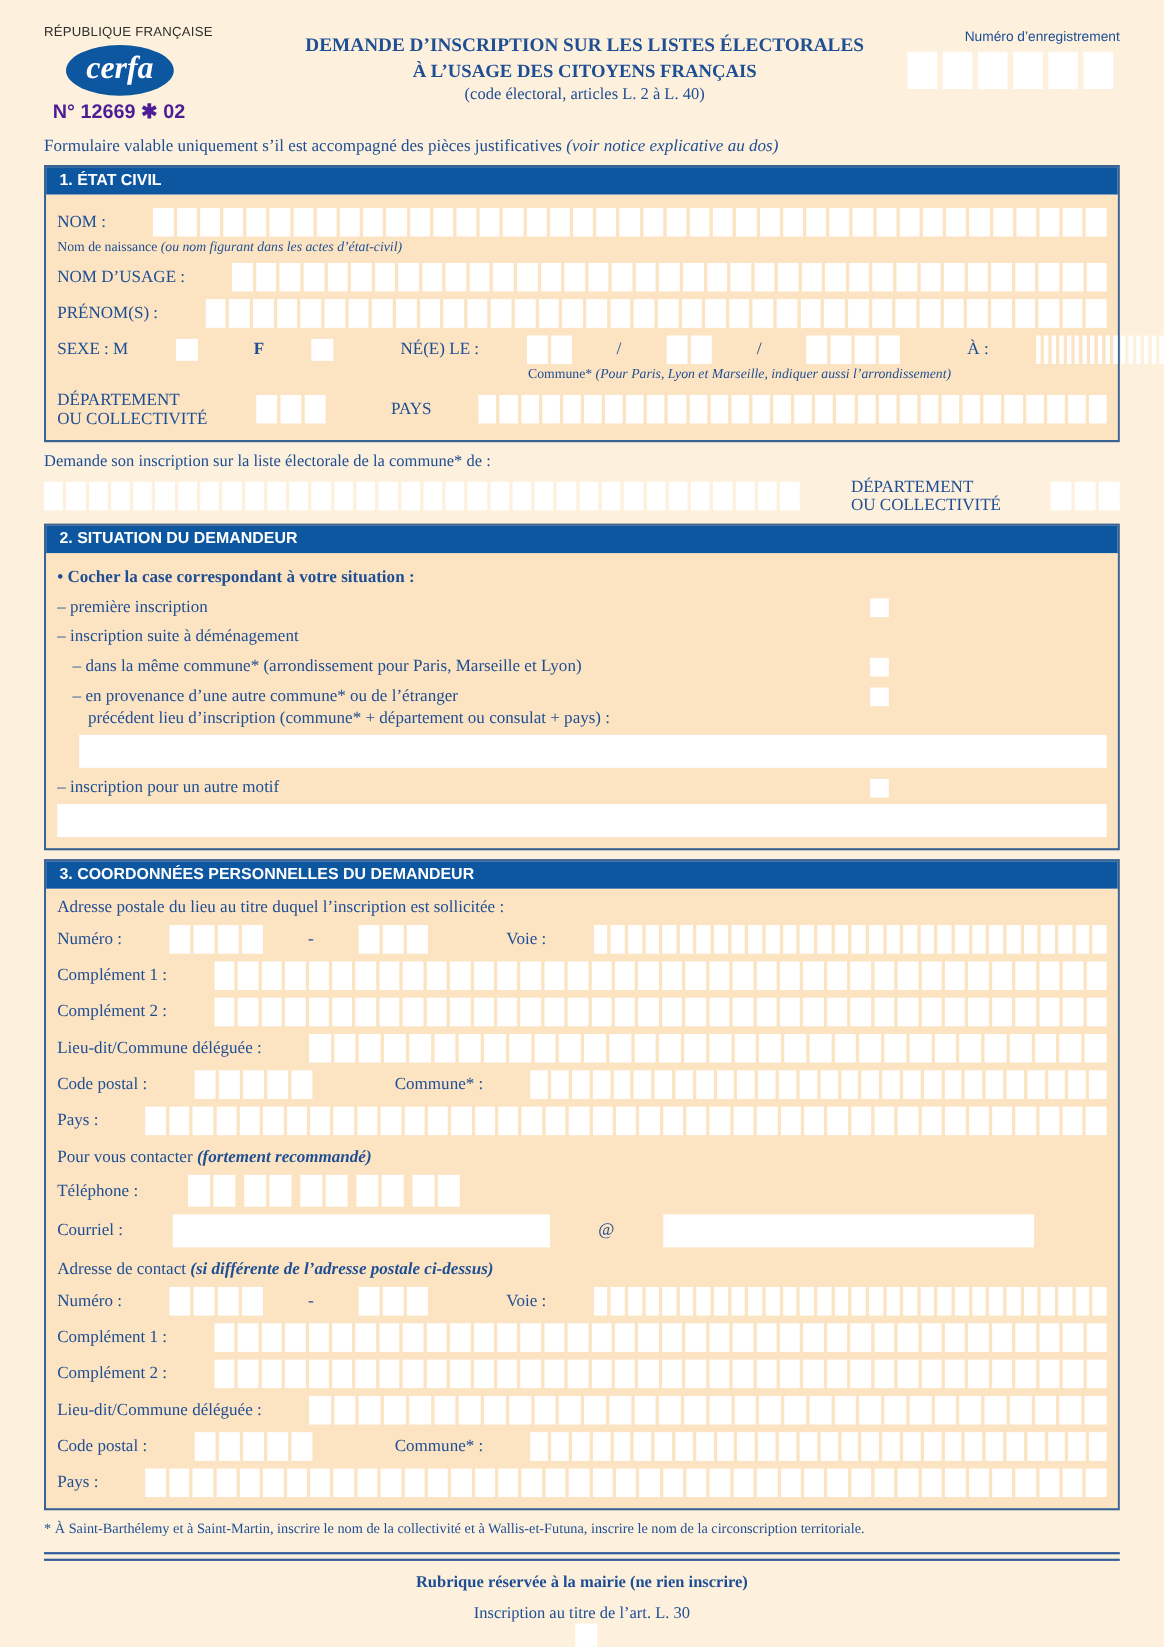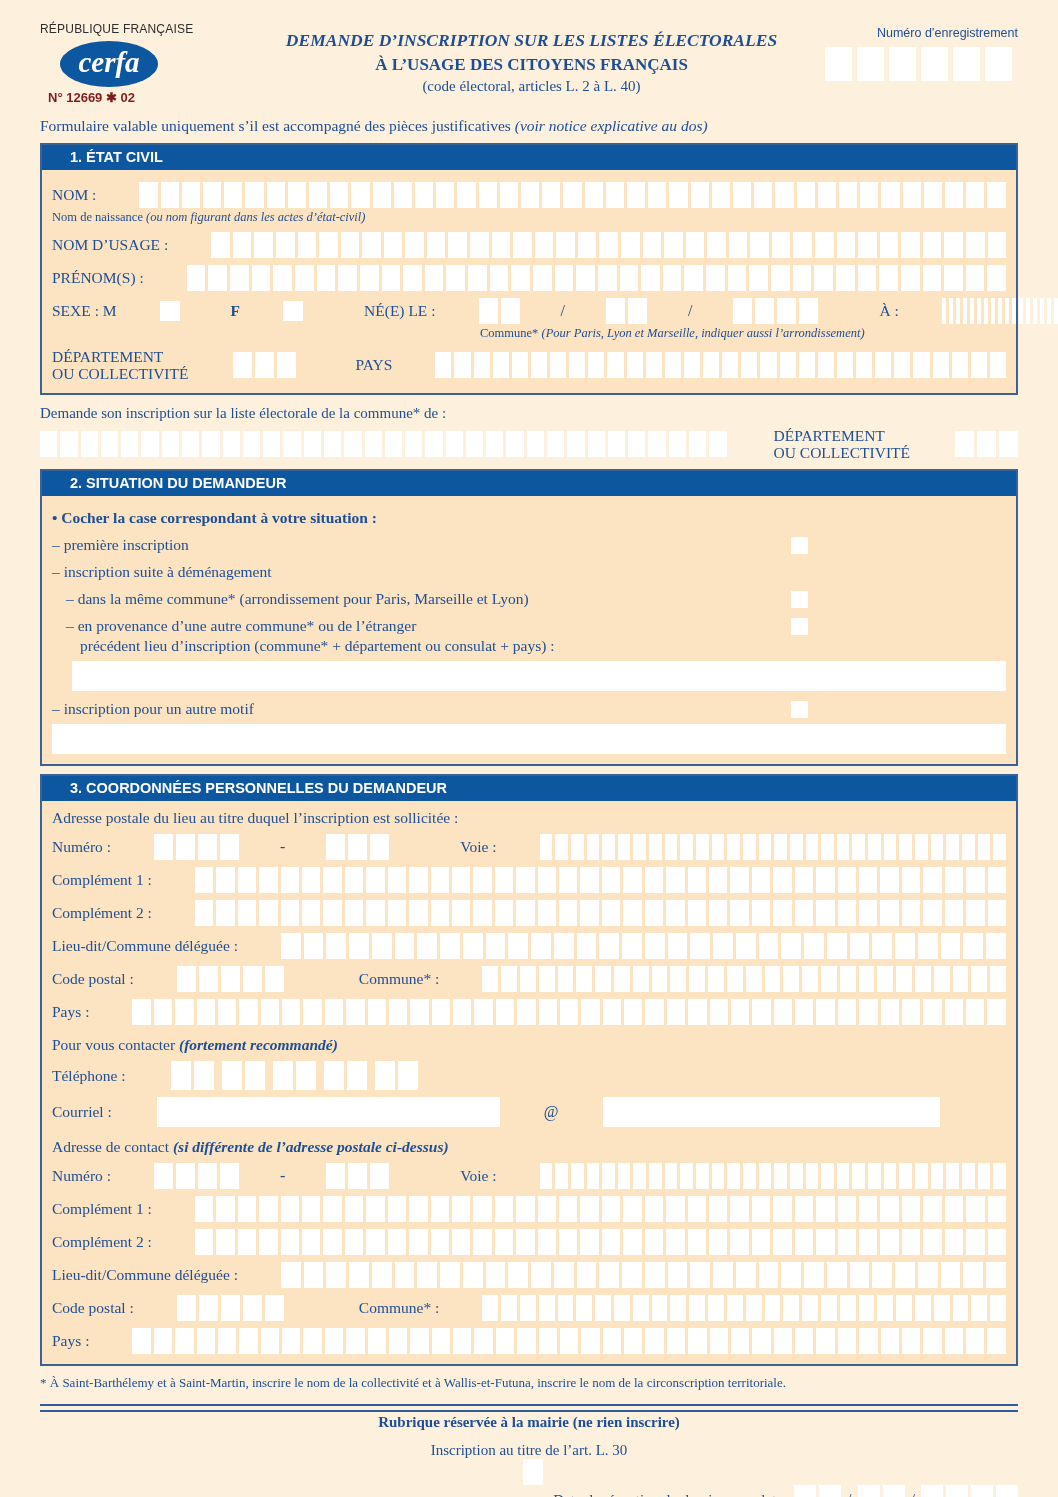--- a/index.html
+++ b/index.html
@@ -5,35 +5,35 @@
   html,body{margin:0;padding:0;}
   body{width:1058px;height:1497px;background:#fdf0dc;font-family:"Liberation Serif",serif;color:#1e4e94;}
   .page{width:1058px;height:1497px;box-sizing:border-box;padding:22px 40px 0;overflow:hidden;}
 
   
   .hdr{display:flex;}
   .hdr-left{width:205px;}
   .rep{font-family:"Liberation Sans",sans-serif;font-size:12px;color:#2e2e2e;letter-spacing:.2px;}
   .cerfa-oval{width:98px;height:46px;background:#0d56a0;border-radius:50%;display:flex;align-items:center;justify-content:center;margin:5px 0 3px 20px;}
   .cerfa-oval span{color:#fff;font-style:italic;font-weight:bold;font-size:29px;padding-bottom:4px;}
-  .cerfa-num{font-family:"Liberation Sans",sans-serif;font-weight:bold;font-size:13px;color:#7f1d1d;margin-left:8px;}
+  .cerfa-num{font-family:"Liberation Sans",sans-serif;font-weight:bold;font-size:18px;color:#4c1d95;margin-left:8px;}
   .hdr-center{flex:1;text-align:center;padding-top:8px;}
-  .t1{font-weight:bold;font-size:17.5px;font-style:italic;}
+  .t1{font-weight:bold;font-size:17.5px;}
   .t2{font-weight:bold;font-size:17px;margin-top:4px;}
   .t3{font-size:15px;margin-top:3px;}
   .hdr-right{width:200px;text-align:right;padding-top:4px;}
   .reg-lbl{font-family:"Liberation Sans",sans-serif;font-size:12.5px;}
   .reg-boxes{display:flex;gap:5px;margin-top:7px;justify-content:center;}
   .regbox{width:27px;height:34px;background:#fff;}
 
   .intro{margin-top:12px;font-size:15.5px;}
 
   
   .sec{border:2px solid #3a6292;margin-top:8px;}
-  .secbar{background:#0d56a0;color:#fff;font-family:"Liberation Sans",sans-serif;font-weight:bold;font-size:14.5px;padding:4px 28px 5px;}
+  .secbar{background:#0d56a0;color:#fff;font-family:"Liberation Sans",sans-serif;font-weight:bold;font-size:14.5px;padding:4px 12px 5px;}
   .secbody{background:#fce3c1;padding:5px 10px 10px;}
 
   .frow{display:flex;align-items:center;margin-top:7px;gap:35px;}
   .lbl{font-size:15.5px;white-space:nowrap;}
   .cbs{display:flex;gap:3px;flex:1;min-width:0;margin-left:8px;}
   .cb{flex:1 1 19px;min-width:4px;height:26px;background:#fff;}
   .cbg{display:flex;gap:3px;}
   .cbf{width:19px;height:26px;background:#fff;flex:none;}
   .chk{width:20px;height:20px;background:#fff;display:inline-block;}
   .note{font-size:12.5px;margin-top:2px;}
@@ -61,21 +61,21 @@
   .telbox{width:20px;height:29px;background:#fff;flex:none;}
   .telgrp{display:flex;gap:3px;margin-right:8px;}
   .mailbar{background:#fff;height:30px;width:343px;flex:none;}
   .mailbar2{background:#fff;height:30px;width:337px;flex:none;}
   .at{margin:0 9px;font-size:16px;}
 
   .footnote{font-size:13px;margin-top:9px;}
 
   
   .sep2{margin-top:13px;border-top:2px solid #2f5d99;border-bottom:2px solid #2f5d99;height:4px;}
-  .mairie-title{text-align:center;font-weight:bold;font-size:15px;margin-top:2px;}
+  .mairie-title{text-align:center;font-weight:bold;font-size:15px;margin-top:12px;}
   .mairie-row{display:flex;align-items:center;margin-top:11px;font-size:15px;flex-direction:column;}
   .l30chk{width:20px;height:26px;background:#fff;margin-left:8px;flex:none;}
   .dategroup{margin-left:auto;display:flex;align-items:center;}
   .datebox{width:22px;height:30px;background:#fff;flex:none;}
   .sep1{border-top:2px solid #2f5d99;margin-top:11px;}
 </style>
 </head>
 <body>
 
 <div class="page">

